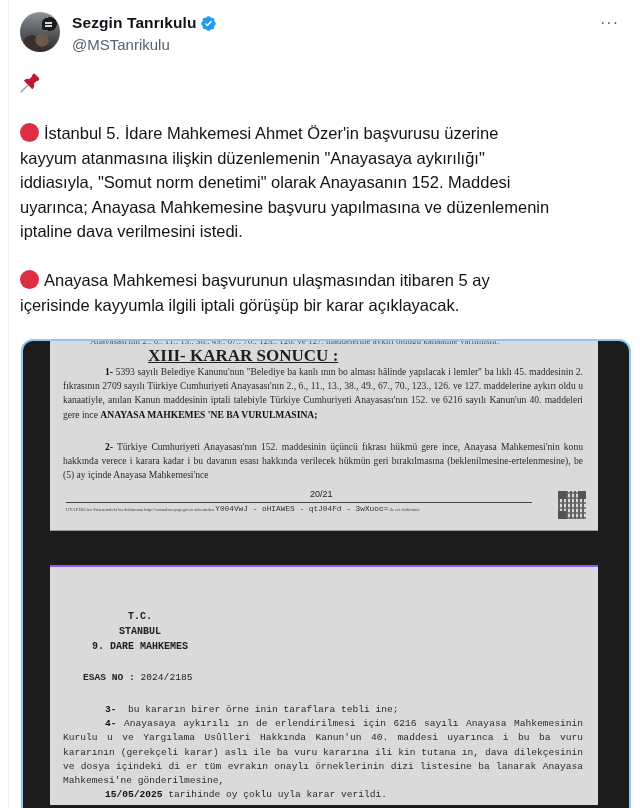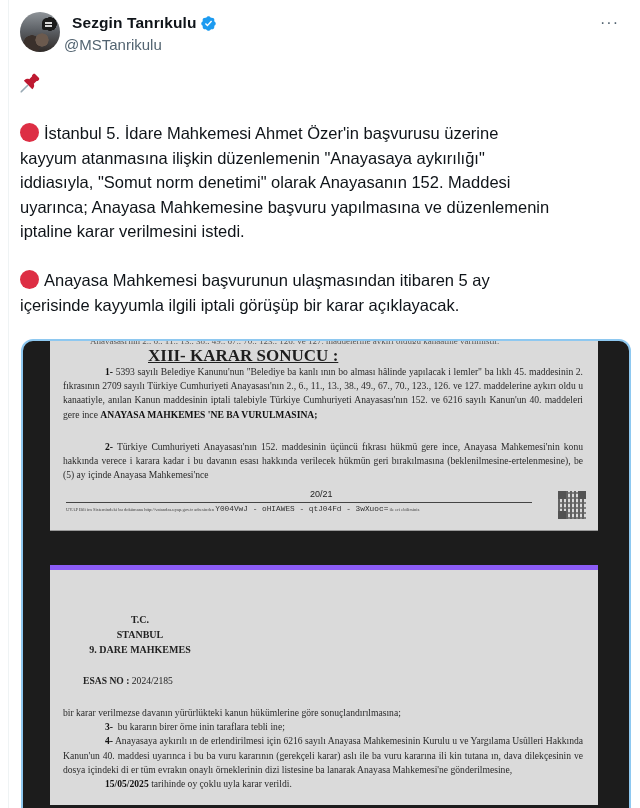--- a/index.html
+++ b/index.html
@@ -13,35 +13,35 @@
   .avatar { position: absolute; left: 0; top: 0; width: 40px; height: 40px; border-radius: 50%; overflow: hidden;
             background: radial-gradient(circle at 55% 70%, #6b5a4e 0 18%, transparent 19%),
                         radial-gradient(circle at 30% 80%, #3a302b 0 20%, transparent 21%),
                         radial-gradient(circle at 75% 30%, #1a1a1a 0 16%, transparent 17%),
                         linear-gradient(180deg, #8e9398 0%, #5d6166 45%, #2f2a27 100%); }
   .avatar .sign { position: absolute; left: 22px; top: 6px; width: 13px; height: 12px; background: #1b1b1b; border-radius: 5px 5px 2px 2px; }
   .avatar .sign::after { content: ""; position: absolute; left: 3px; top: 4px; width: 7px; height: 2px; background: #d8d8d8; box-shadow: 0 3px 0 #d8d8d8; }
   .name-row { position: absolute; left: 52px; top: 2px; display: flex; align-items: center; gap: 4px; }
   .display-name { font-weight: bold; font-size: 15.5px; color: #0f1419; letter-spacing: 0.1px; }
   .verified { width: 17px; height: 17px; display: inline-block; }
-  .handle { position: absolute; left: 44px; top: 24px; font-size: 15px; color: #536471; }
+  .handle { position: absolute; left: 52px; top: 24px; font-size: 15px; color: #536471; }
   .more { position: absolute; right: 6px; top: 6px; font-size: 16px; color: #536471; letter-spacing: 1px; line-height: 10px; cursor: pointer; }
 
   
   .tweet-text { position: absolute; left: 20px; top: 72px; width: 604px; font-size: 16.5px; line-height: 24.5px; color: #0f1419; }
   .para { display: block; }
   .gap { height: 24.5px; }
   .pin { display: inline-block; width: 20px; height: 20px; vertical-align: -3px; margin-right: 3px; }
   .dot { display: inline-block; width: 19px; height: 19px; border-radius: 50%; background: #dd2e44; vertical-align: -3px; margin-right: 5px; }
 
   
   .media { position: absolute; left: 21px; top: 339px; width: 610px; height: 542px; border: 2px solid #8ec8f0; border-radius: 12px; overflow: hidden; background: #1c1c1c; }
   .page { position: absolute; left: 27px; width: 548px; background: #dadada; font-family: "Liberation Serif", "DejaVu Serif", serif; color: #2a2a2a; font-size: 9.6px; line-height: 14.2px; }
   .page1 { top: 0; height: 190px; border-bottom: 1px solid #999; }
-  .page2 { top: 224px; height: 240px; border-top: 5px solid #8b5cf6; }
+  .page2 { top: 224px; height: 240px; border-top: 2px solid #8b5cf6; font-family: Liberation Mono, monospace; }
   .dark-strip { position: absolute; left: 0; top: 192px; width: 610px; height: 30px; background: #1c1c1c; }
 
   .cut-line { position: absolute; left: 40px; top: -3px; width: 450px; height: 6px; overflow: hidden; color: #555; font-size: 9px; line-height: 6px; white-space: nowrap; }
   .sec-title { position: absolute; left: 98px; top: 8px; font-weight: bold; font-size: 17px; text-decoration: underline; color: #1e1e1e; }
   .ptext { position: absolute; left: 13px; width: 520px; text-align: justify; text-align-last: left; }
   .ptext b { color: #111; }
   .p1 { top: 24px; }
   .p2 { top: 99px; }
   .indent { display: inline-block; width: 42px; }
   .page-num { position: absolute; left: 260px; top: 146px; font-family: "Liberation Sans", sans-serif; font-size: 9px; color: #222; }
@@ -88,21 +88,21 @@
       <path fill="#be1931" d="M23.5 2.2c1.1-1.1 2.9-1.1 4 0l6.3 6.3c1.1 1.1 1.1 2.9 0 4l-1.4 1.4c-.6.6-1.6.8-2.4.4l-5.2 5.2c1.3 2.7.9 6-1.3 8.2l-1.4 1.4L7 13.9l1.4-1.4c2.2-2.2 5.5-2.6 8.2-1.3l5.2-5.2c-.4-.8-.2-1.8.4-2.4z"></path>
       <path fill="#99aab5" d="M13.5 20.5l2 2L3 35 1 35 1 33z"></path>
     </svg>
   </span>
   <div class="gap"></div>
   <span class="para">
     <span class="dot"></span><span>İstanbul 5. İdare Mahkemesi Ahmet Özer'in başvurusu üzerine</span><br>
     <span>kayyum atanmasına ilişkin düzenlemenin "Anayasaya aykırılığı"</span><br>
     <span>iddiasıyla, "Somut norm denetimi" olarak Anayasanın 152. Maddesi</span><br>
     <span>uyarınca; Anayasa Mahkemesine başvuru yapılmasına ve düzenlemenin</span><br>
-    <span>iptaline karar verilmesini istedi.</span>
+    <span>iptaline dava verilmesini istedi.</span>
   </span>
   <div class="gap"></div>
   <span class="para">
     <span class="dot"></span><span>Anayasa Mahkemesi başvurunun ulaşmasından itibaren 5 ay</span><br>
     <span>içerisinde kayyumla ilgili iptali görüşüp bir karar açıklayacak.</span>
   </span>
 </div>
 
 <div class="media">
   <div class="page page1">
@@ -132,19 +132,18 @@
     <div class="hdr-block">
       <div>T.C.</div>
       <div>STANBUL</div>
       <div>9.  DARE MAHKEMES</div>
     </div>
     <div class="esas">
       <b>ESAS NO :</b>
       <span>2024/2185</span>
     </div>
     <div class="ptext p3">
-      <div>bir karar verilmezse davanın yürürlükteki kanun hükümlerine göre sonuçlandırılmasına;</div>
       <div><span class="indent"></span><b>3-</b>&nbsp;&nbsp;<span>bu kararın birer örne inin taraflara tebli ine;</span></div>
       <div><span class="indent"></span><b>4-</b> <span>Anayasaya aykırılı ın de erlendirilmesi için 6216 sayılı Anayasa Mahkemesinin Kurulu u ve Yargılama Usûlleri Hakkında Kanun'un 40. maddesi uyarınca i bu ba vuru kararının (gerekçeli karar) aslı ile ba vuru kararına ili kin tutana ın, dava dilekçesinin ve dosya içindeki di er tüm evrakın onaylı örneklerinin dizi listesine ba lanarak Anayasa Mahkemesi'ne gönderilmesine,</span></div>
       <div><span class="indent"></span><b>15/05/2025</b> <span>tarihinde oy çoklu uyla karar verildi.</span></div>
     </div>
   </div>
 </div>
 
 </body></html>

